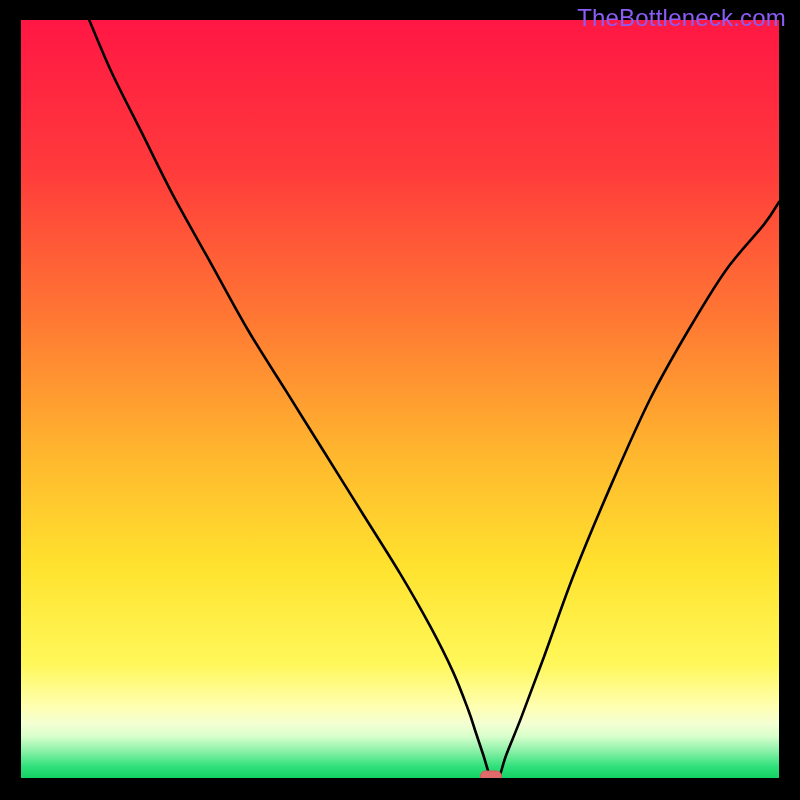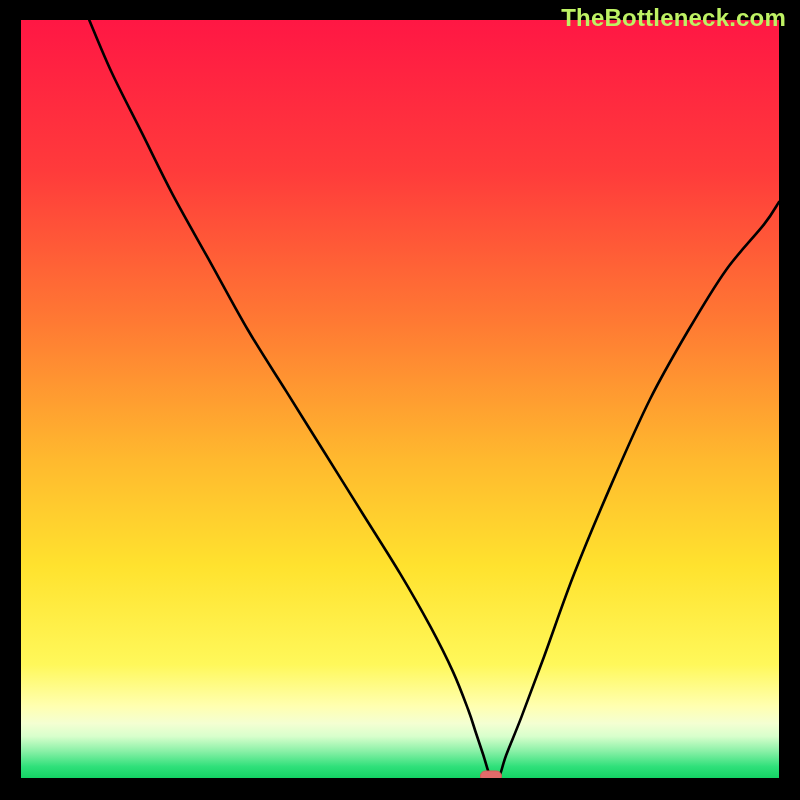--- a/index.html
+++ b/index.html
@@ -14,23 +14,23 @@
   .outer {
     position: relative;
     width: 800px;
     height: 800px;
     background: #000;
   }
   .watermark {
     position: absolute;
     top: 4px;
     right: 14px;
-    color: #bef264;
+    color: #8b5cf6;
     font-size: 24px;
-    font-weight: 700;
+    font-weight: 400;
     letter-spacing: 0.2px;
     z-index: 20;
   }
   .plot-frame {
     position: absolute;
     left: 21px;
     top: 20px;
     width: 758px;
     height: 758px;
     background: #000;

